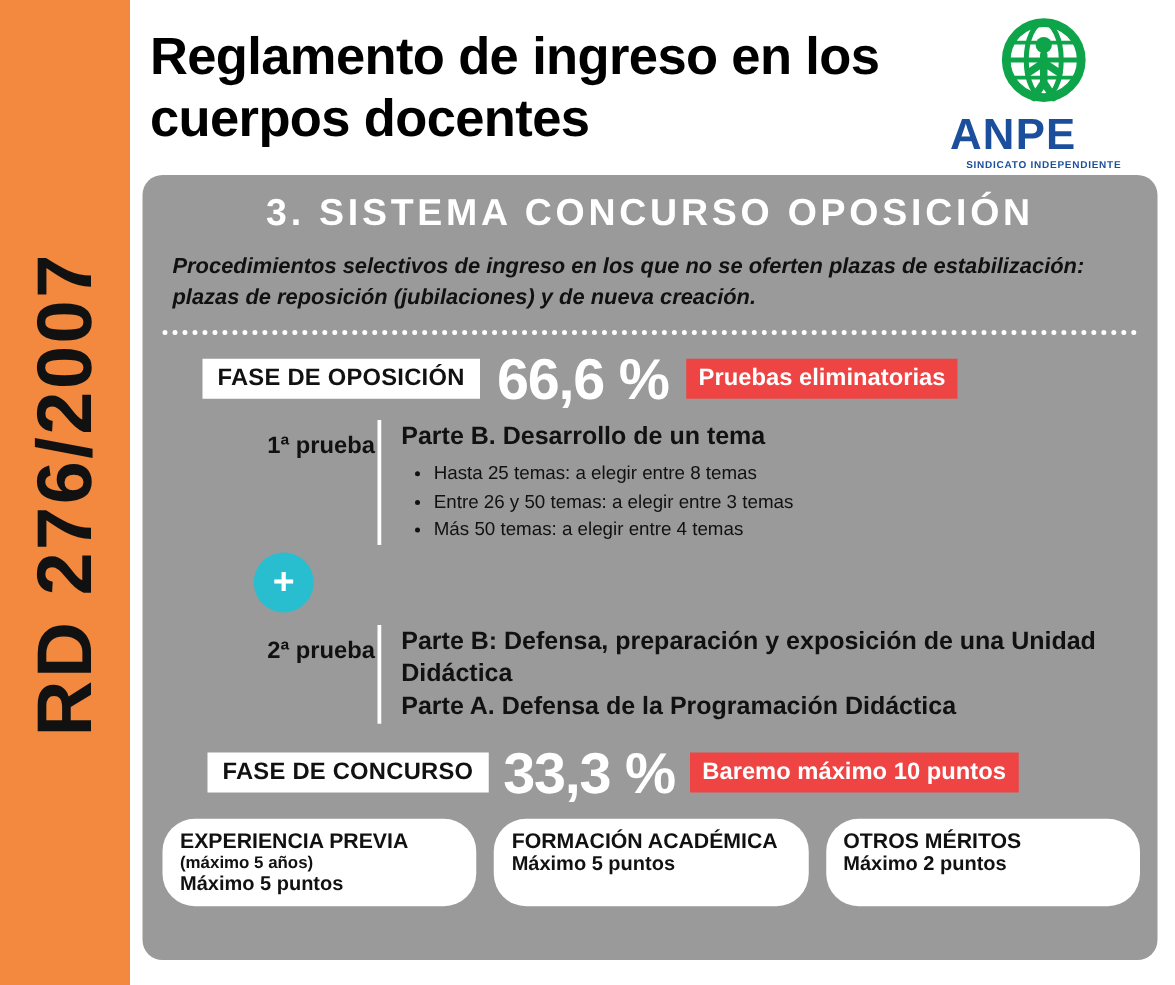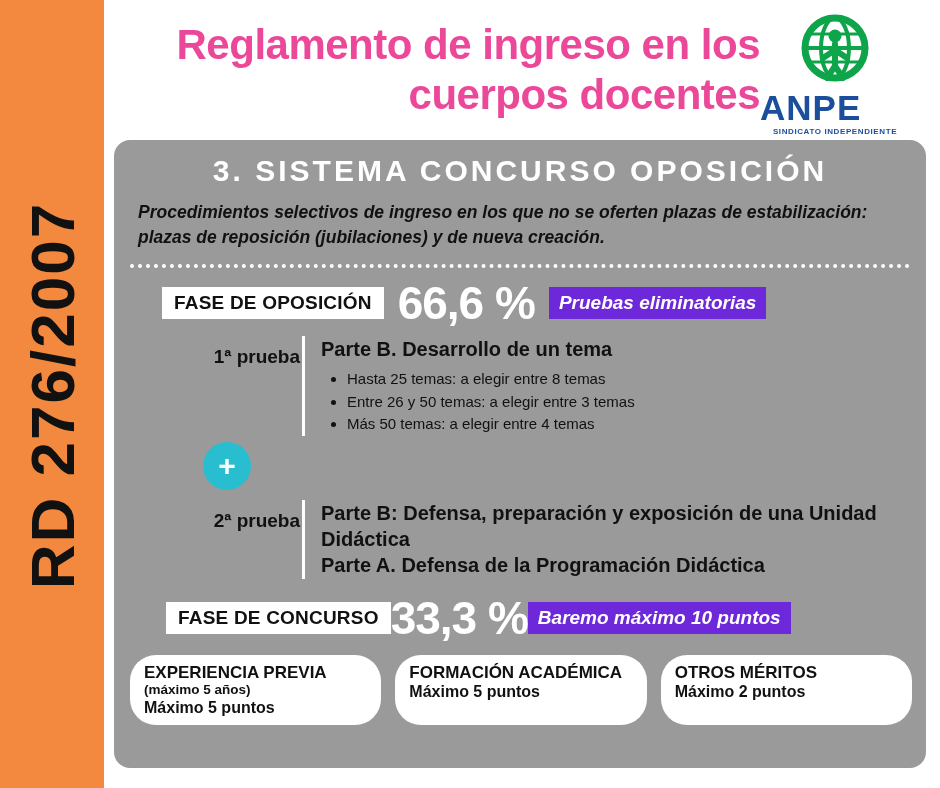--- a/index.html
+++ b/index.html
@@ -42,23 +42,22 @@
     left: 104px; top: 0;
     width: 836px; height: 140px;
   }
   .title {
     position: absolute;
     left: 16px; top: 20px;
     width: 640px;
     font-size: 42px;
     line-height: 1.18;
     font-weight: bold;
-    color: #ec4899;
+    color: #000000;
     letter-spacing: -0.5px;
-    text-align: right;
   }
   .logo {
     position: absolute;
     right: 30px; top: 14px;
     width: 150px; height: 116px;
   }
   .logo-mark { display:block; margin: 0 auto; }
   .logo-word {
     font-size: 35px;
     font-weight: bold;
@@ -120,24 +119,23 @@
     letter-spacing: 0.2px;
   }
   .big-pct {
     color: #ffffff;
     font-size: 46px;
     font-weight: bold;
     letter-spacing: -1px;
     line-height: 1;
   }
   .tag-cyan {
-    background: #6d28d9;
+    background: #ef4444;
     color: #ffffff;
     font-weight: bold;
-    font-style: italic;
     font-size: 19px;
     padding: 5px 10px;
   }
   
   .test {
     display: flex;
     margin: 10px 0 0 0;
     padding-left: 38px;
   }
   .test-label {
@@ -185,20 +183,21 @@
     display: flex;
     align-items: center;
     justify-content: center;
     line-height: 1;
   }
   
   .concurso-row {
     display: flex;
     align-items: center;
     margin: 16px 0 0 52px;
+    gap: 12px;
   }
   
   .pills {
     display: flex;
     margin: 14px 14px 0 16px;
     gap: 14px;
     justify-content: space-between;
   }
   .pill {
     background: #ffffff;

